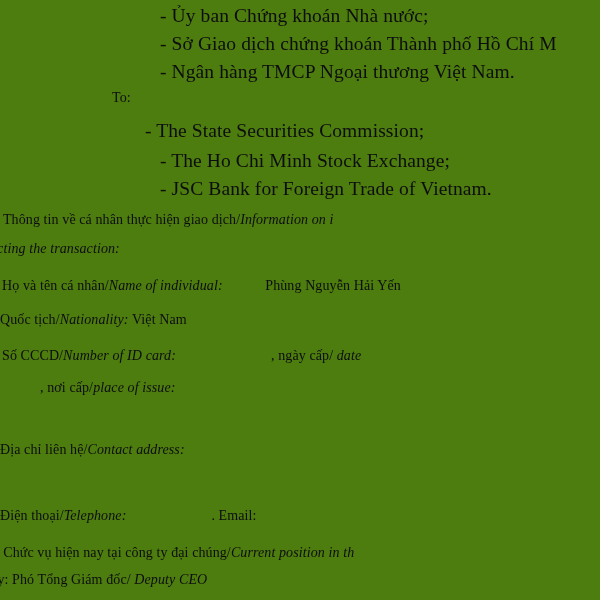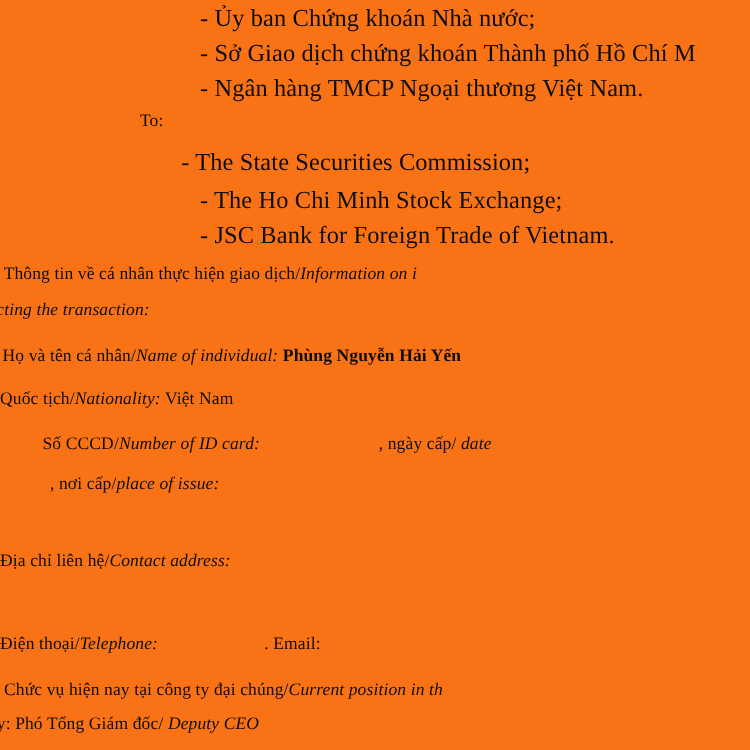--- a/index.html
+++ b/index.html
@@ -11,33 +11,33 @@
     height: 600px;
     background: #ffffff;
     font-family: "Liberation Serif", serif;
     color: #0d0d0d;
     overflow: hidden;
   }
   .page {
     position: relative;
     width: 600px;
     height: 600px;
-    background: #f97316;
+    background: #4d7c0f;
     box-sizing: border-box;
     padding: 0;
   }
   .line {
     position: absolute;
     white-space: nowrap;
     font-size: 14px;
     line-height: 1.1;
     letter-spacing: 0.1px;
   }
   .it { font-style: italic; }
-  .bd { font-weight: bold; }
+  .bd { font-weight: normal; margin-left: 39px; }
   .recipients .line { font-size: 19.5px; }
 
   
   #r1 { left: 160px; top: 5px; }
   #r2 { left: 160px; top: 33px; }
   #r3 { left: 160px; top: 61px; }
 
   
   #to { left: 112px; top: 90px; }
 
@@ -45,21 +45,21 @@
   #e1 { left: 145px; top: 120px; }
   #e2 { left: 160px; top: 150px; }
   #e3 { left: 160px; top: 178px; }
 
   
   #s1a { left: -4px; top: 212px; }
   #s1b { left: -10px; top: 241px; }
 
   #n1 { left: 2px; top: 278px; }
   #n2 { left: 0px; top: 312px; }
-  #n3 { left: 2px; top: 348px; margin-left: 32px; }
+  #n3 { left: 2px; top: 348px; }
   #n4 { left: 40px; top: 380px; }
 
   #addr { left: 0px; top: 442px; }
   #tel  { left: 0px; top: 508px; }
 
   #pos1 { left: -4px; top: 545px; }
   #pos2 { left: -16px; top: 572px; }
 
   .sp-wide { display: inline-block; width: 95px; }
   .sp-med  { display: inline-block; width: 85px; }

